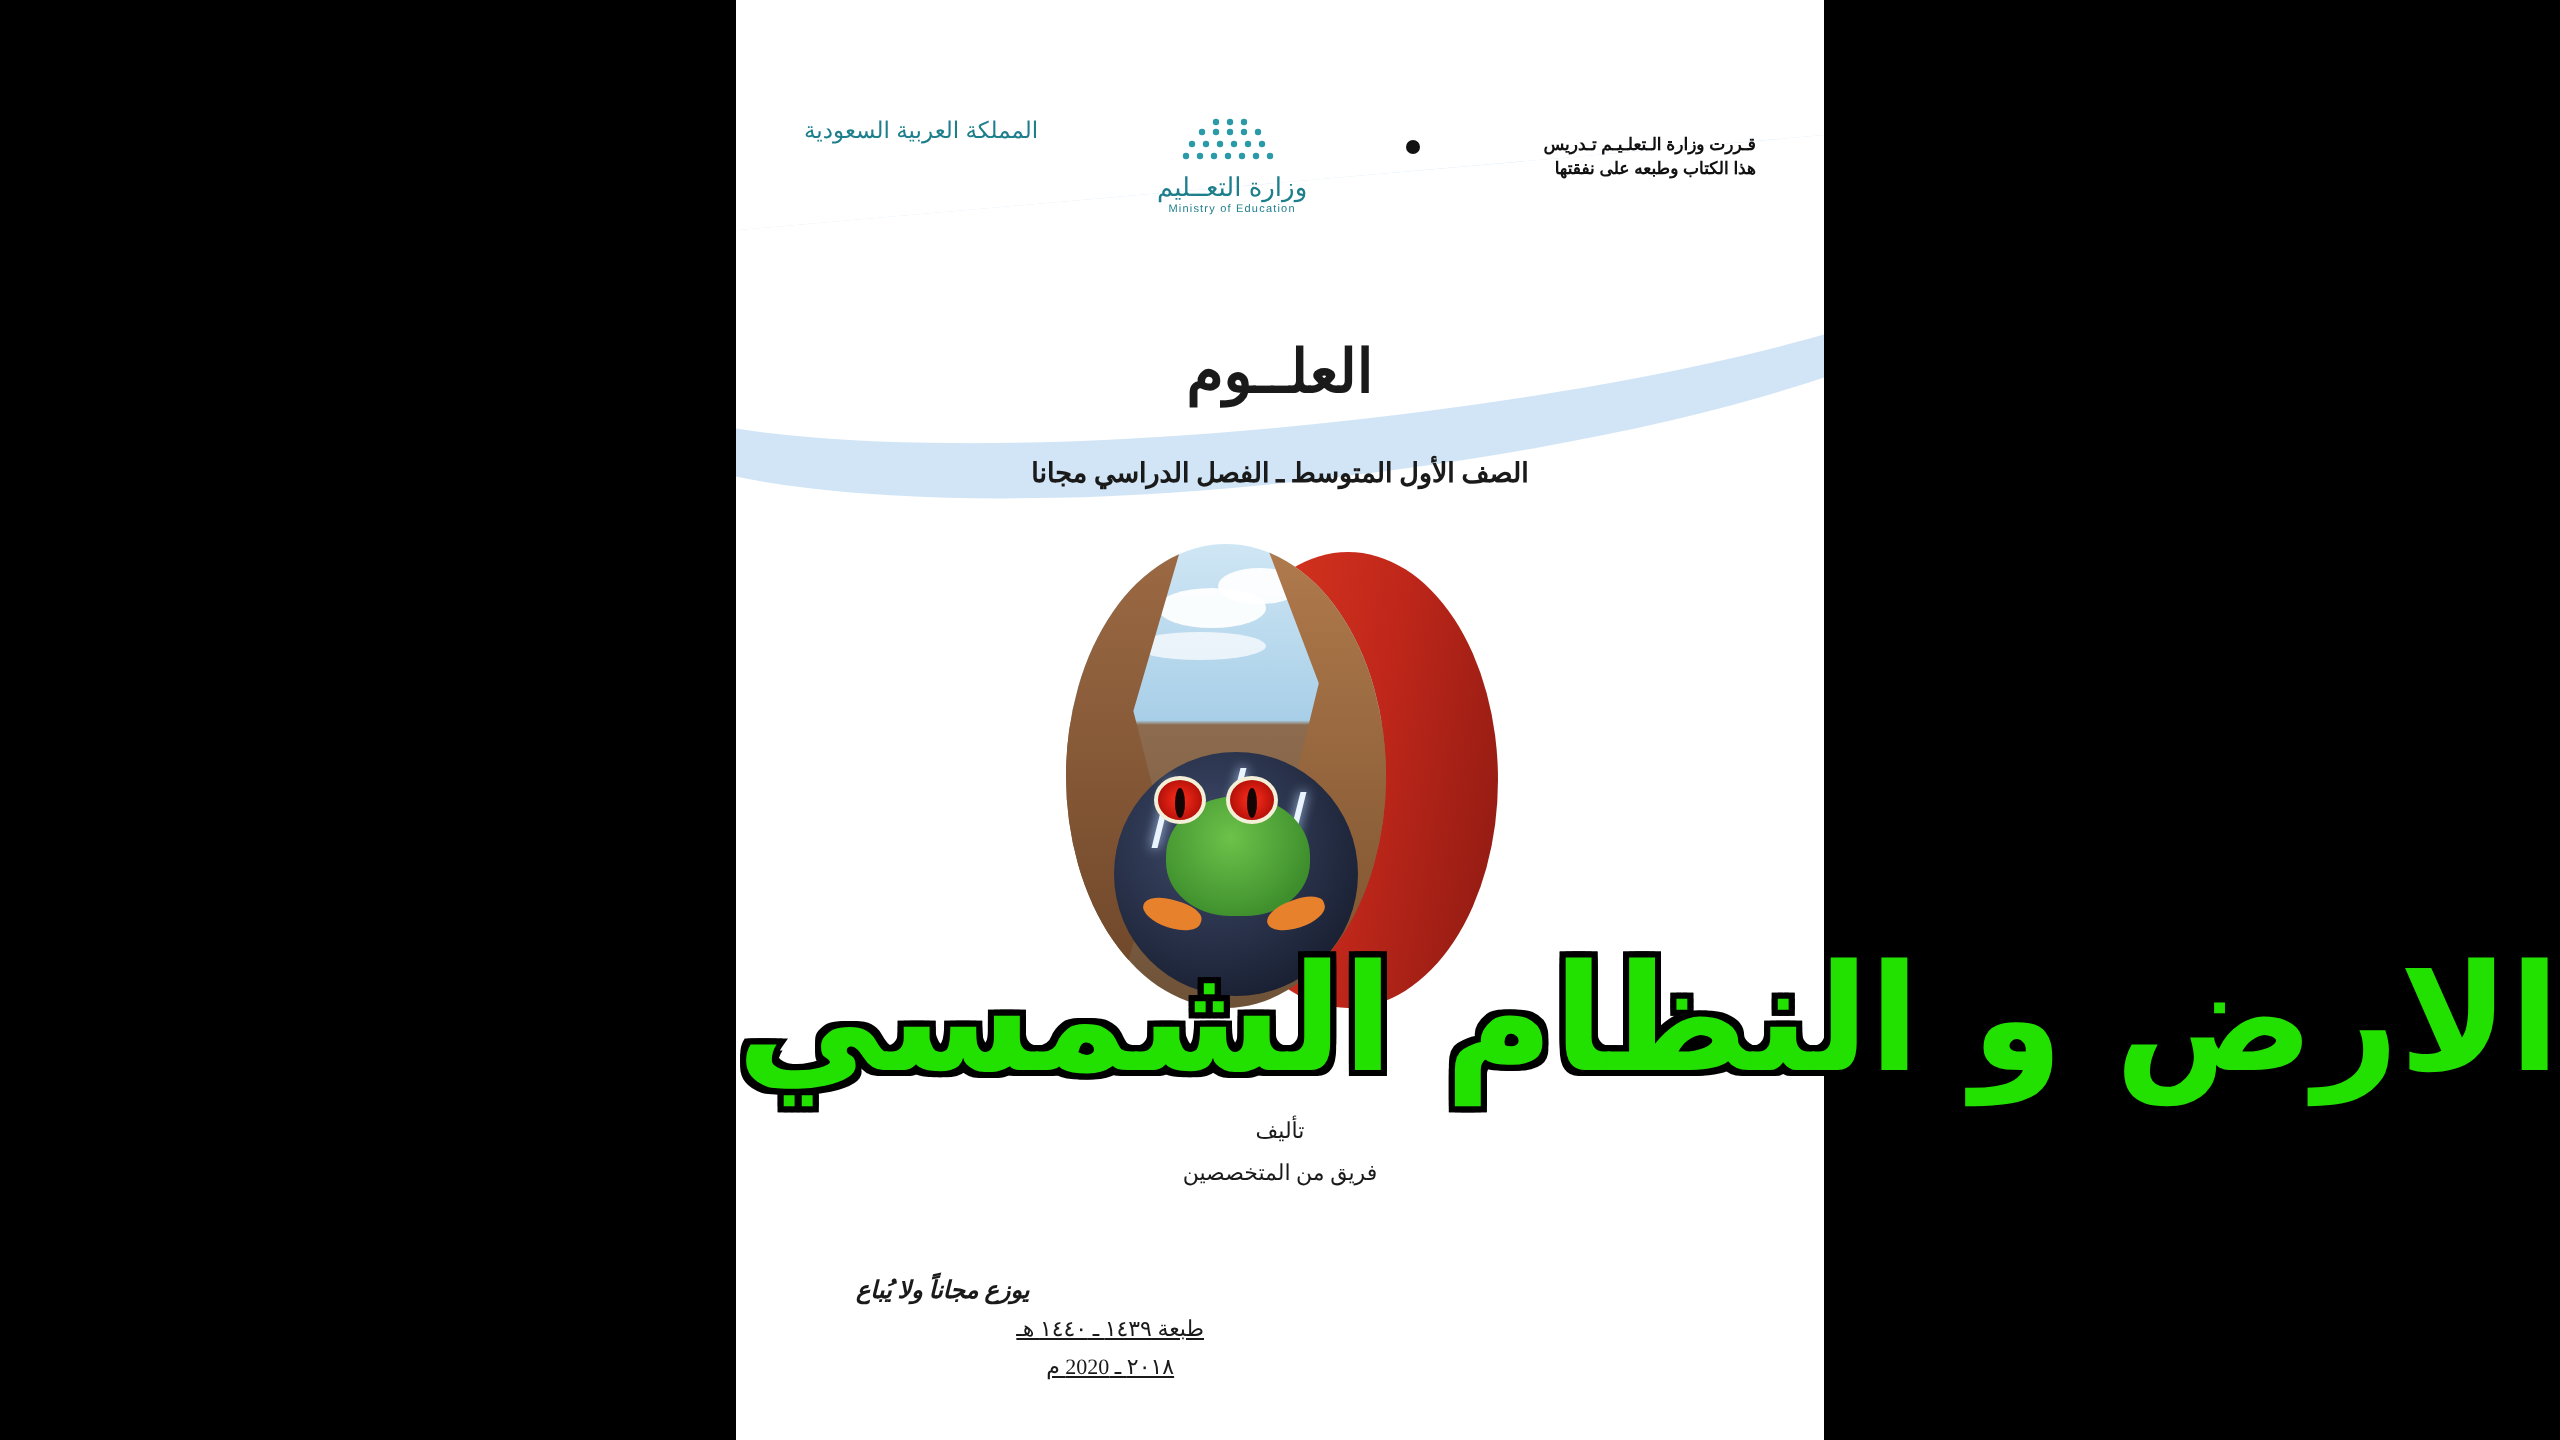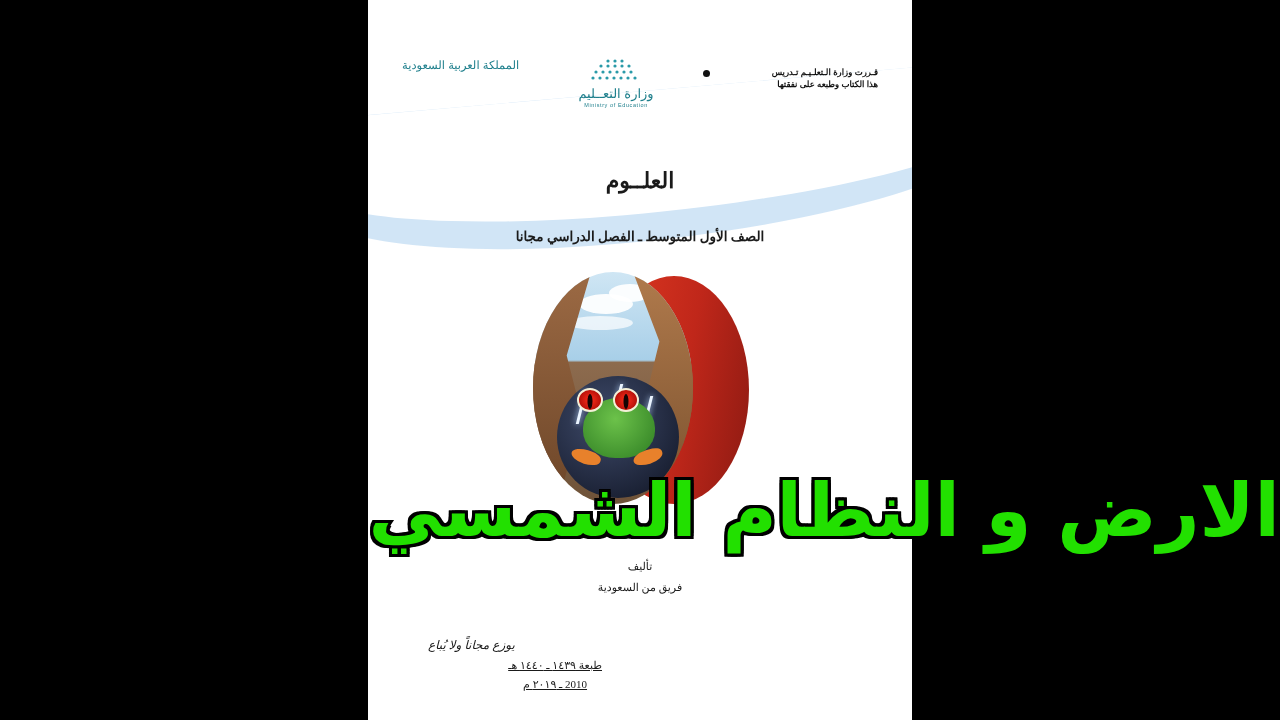--- a/index.html
+++ b/index.html
@@ -118,21 +118,21 @@
     border-radius: 50%;
     background: #111;
   }
 
   
   .title {
     position: absolute;
     top: 168px;
     width: 100%;
     text-align: center;
-    font-size: 22px;
+    font-size: 30px;
     font-weight: bold;
     color: #1a1a1a;
     letter-spacing: 2px;
     font-family: "Liberation Serif", serif;
   }
   .subtitle {
     position: absolute;
     top: 228px;
     width: 100%;
     text-align: center;
@@ -285,20 +285,21 @@
     text-decoration: underline;
   }
   .footer-right {
     position: absolute;
     left: 60px;
     top: 638px;
     font-size: 12px;
     color: #1a1a1a;
     font-style: italic;
     white-space: nowrap;
+    font-weight: bold;
   }
 
   
   .overlay-caption {
     position: absolute;
     left: 0;
     top: 470px;
     width: 1280px;
     text-align: right;
     font-family: "DejaVu Sans", sans-serif;
@@ -392,26 +393,26 @@
             <div class="frog-pupil"></div>
           </div>
           <div class="frog-leg" style="left:14px; top:74px; transform:rotate(18deg);"></div>
           <div class="frog-leg" style="left:76px; top:74px; transform:rotate(-18deg);"></div>
         </div>
       </div>
     </div>
 
     <div class="authors">
       <div>تأليف</div>
-      <div>فريق من السعودية</div>
+      <div>فريق من المتخصصين</div>
     </div>
 
     <div class="footer-left">
       <div>طبعة ١٤٣٩ ـ ١٤٤٠ هـ</div>
-      <div>2010 ـ ٢٠١٩ م</div>
+      <div>٢٠١٨ ـ 2020 م</div>
     </div>
 
     <div class="footer-right">يوزع مجاناً ولا يُباع</div>
   </div>
 
   <div class="overlay-caption">الارض و النظام الشمسي</div>
 
 </div>
 
 </body></html>

